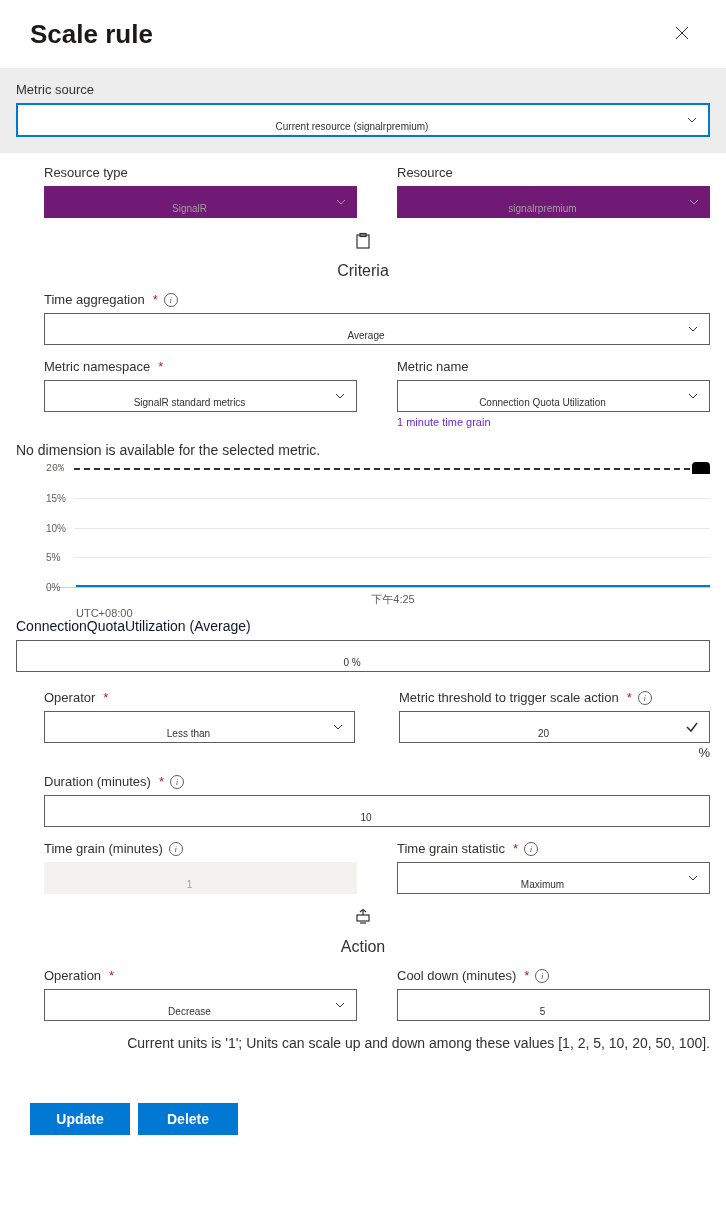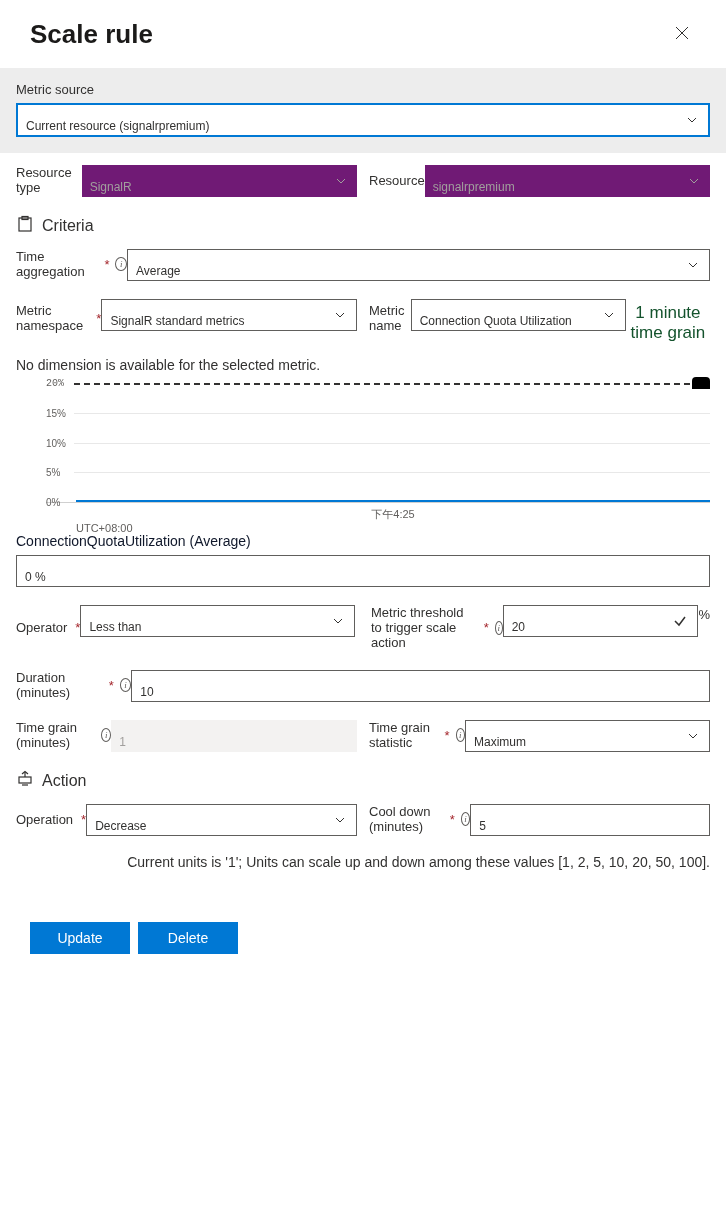--- a/index.html
+++ b/index.html
@@ -54,25 +54,26 @@
     color: #605e5c;
     font-style: italic;
     font-family: Georgia, serif;
   }
   .select, .input {
     width: 100%;
     height: 32px;
     border: 1px solid #605e5c;
     background: #ffffff;
     padding: 12px 30px 0 8px;
-    font-size: 12px;
+    font-size: 10px;
     color: #323130;
     position: relative;
     display: flex;
     align-items: center;
+    justify-content: center;
   }
   .select.highlighted {
     border: 2px solid #0078d4;
     height: 34px;
   }
   .select.disabled {
     background: #701a75;
     border: none;
     color: #a19f9d;
   }
@@ -95,34 +96,35 @@
     top: 50%;
     transform: translateY(-50%);
   }
   .checkmark svg { width: 14px; height: 14px; display:block; }
   .content { padding: 12px 16px 0 16px; }
   .row {
     display: flex;
     gap: 12px;
     margin-bottom: 14px;
   }
-  .col { flex: 1; display: flex; flex-direction: row; }
+  .col { flex: 1; display: flex; flex-direction: column; margin-left: 28px; }
   .section-title {
     display: flex;
     align-items: center;
     gap: 8px;
     font-size: 16px;
     color: #323130;
     margin: 6px 0 12px 0;
+    flex-direction: column;
   }
   .section-title svg { width: 18px; height: 18px; }
   .sub-note {
-    text-align: center;
-    font-size: 17px;
-    color: #14532d;
+    text-align: left;
+    font-size: 11px;
+    color: #6d28d9;
     margin-top: 4px;
   }
   .no-dim {
     font-size: 14px;
     color: #323130;
     margin: 6px 0 10px 0;
   }
   .chart {
     position: relative;
     height: 140px;
@@ -195,21 +197,21 @@
     display: flex;
     gap: 8px;
   }
   .btn {
     min-width: 100px;
     height: 32px;
     background: #0078d4;
     color: #fff;
     border: none;
     font-size: 14px;
-    font-weight: 400;
+    font-weight: 700;
     cursor: pointer;
   }
 </style>
 </head>
 <body>
 
 <div class="header">
   <h1>Scale rule</h1>
   <div class="close-btn">
     <span>

